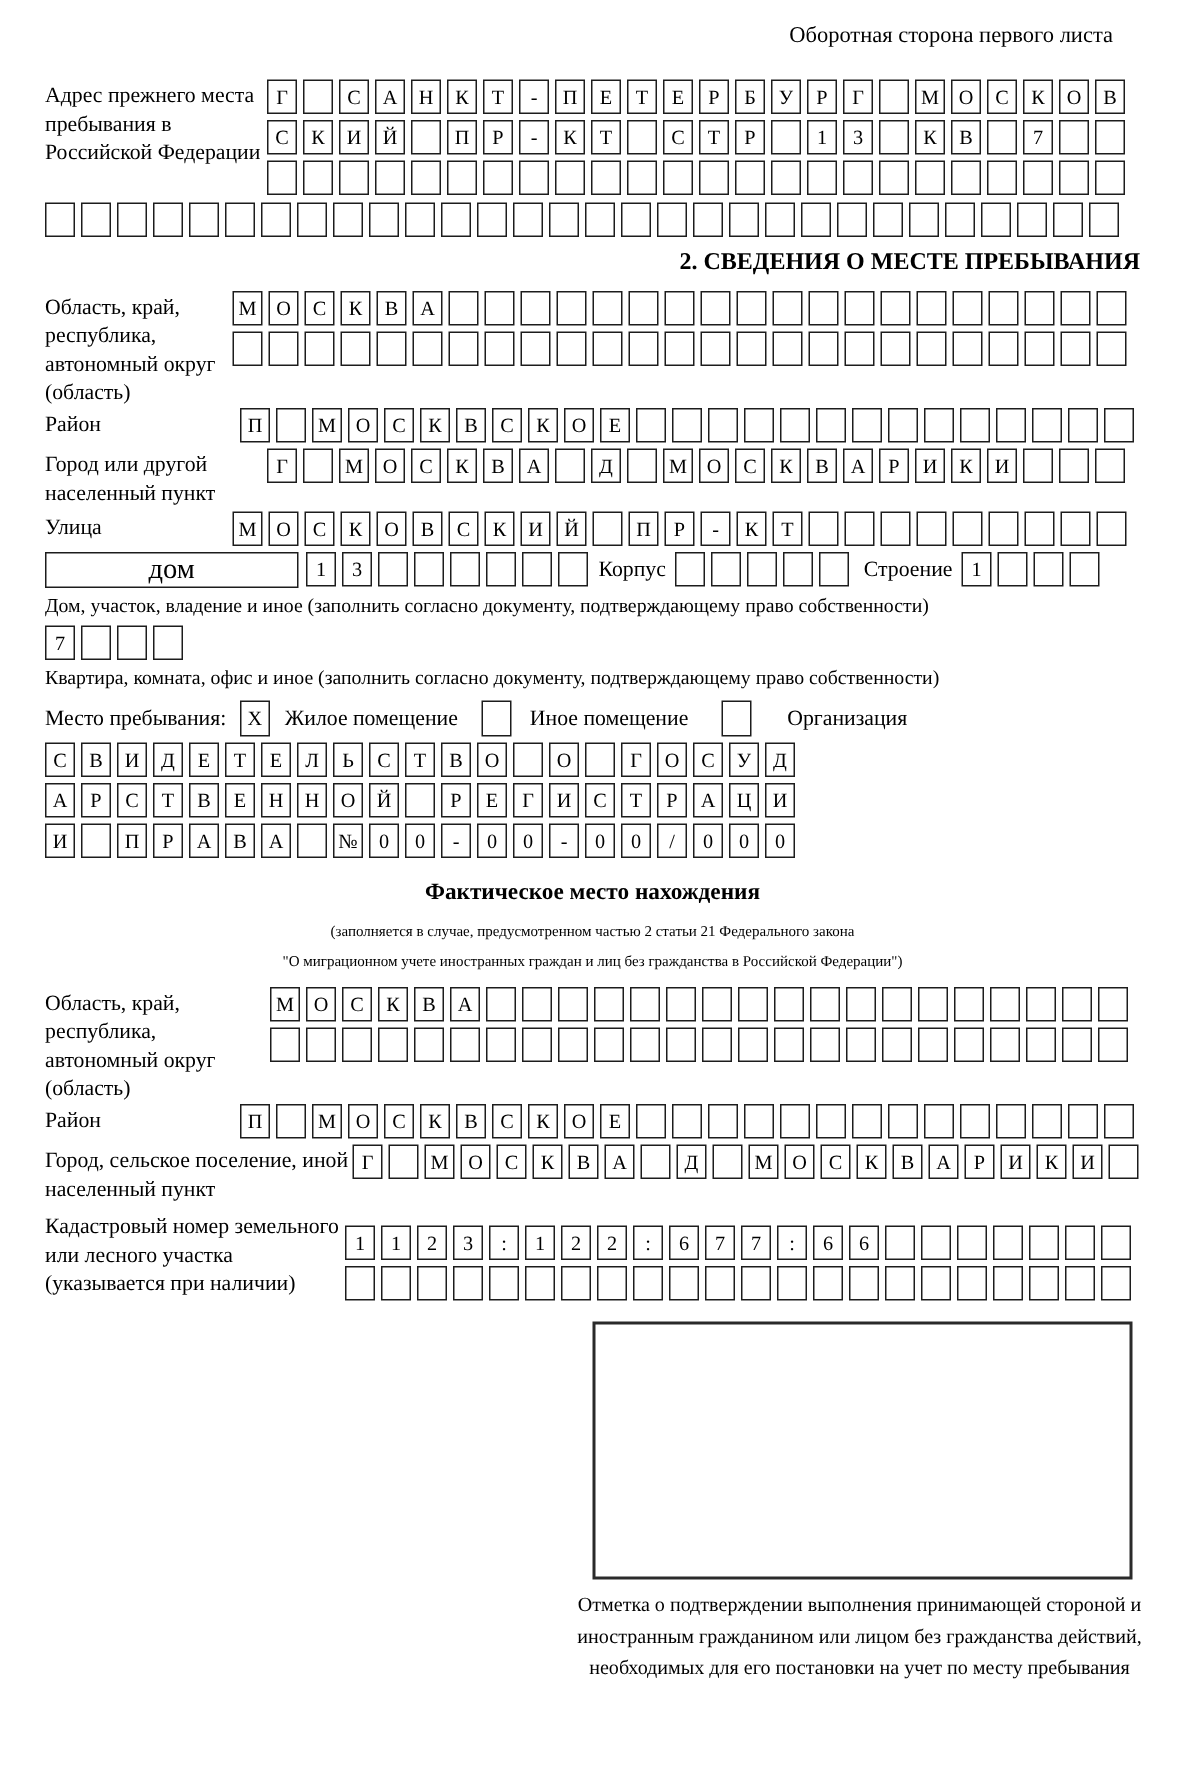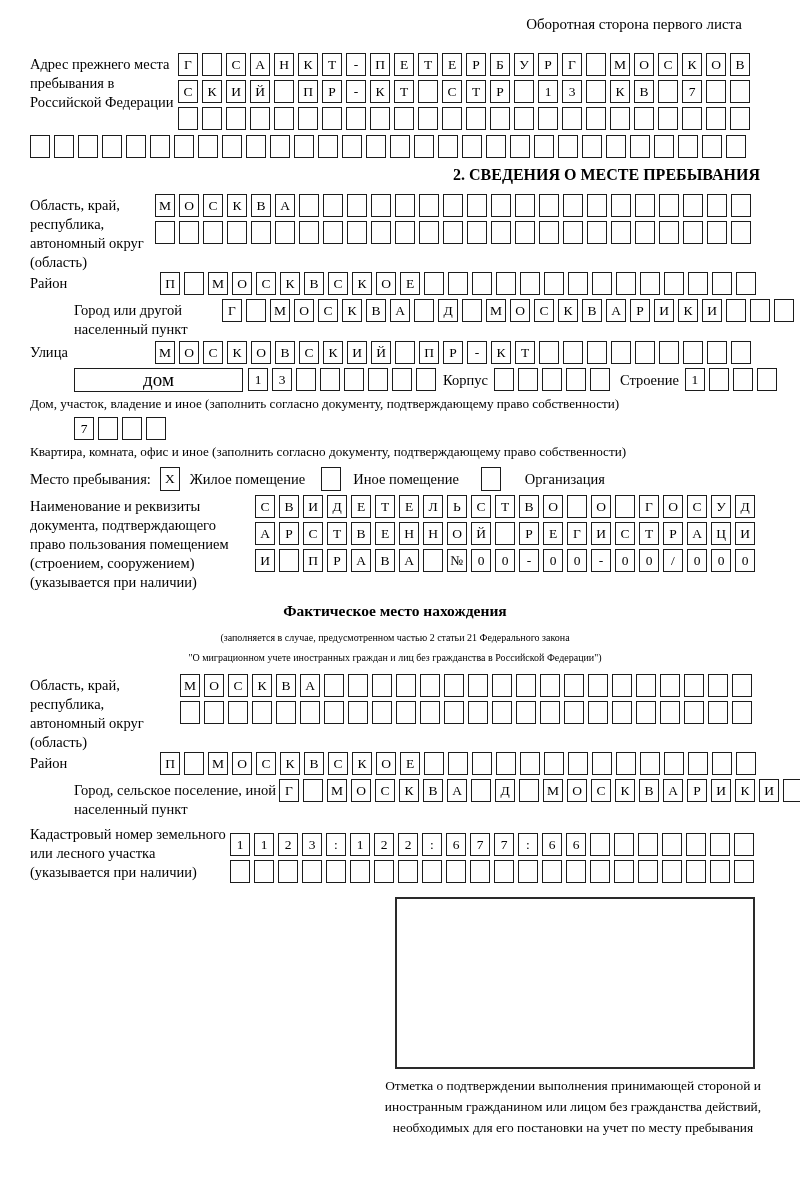--- a/index.html
+++ b/index.html
@@ -23,21 +23,21 @@
   .note { font-size:13.2px; line-height:18px; margin:3px 0 2px 0; }
   .center { text-align:center; }
   .h2 { font-weight:bold; font-size:16px; text-align:right; margin:8px 0 10px 0; }
   .h3 { font-weight:bold; font-size:15.5px; text-align:center; margin:10px 0 8px 0; }
 
   .widebox { height:24px; border:1.6px solid #1c1c1c; display:flex;
     align-items:center; justify-content:center; font-size:19px; flex:0 0 auto; }
   .dom-box { width:169px; margin-right:5px; }
   .kv-box { width:203px; margin-right:7px; }
   .inline-lbl { font-size:14.5px; line-height:24px; }
-  .mb4 { margin-bottom:4px; } .mb2 { margin-bottom:2px;margin-left:44px; }
+  .mb4 { margin-bottom:4px; } .mb2 { margin-bottom:2px; }
 
   .stay-line { display:flex; align-items:center; margin:6px 0 2px 0; }
   .stay-line .cell { height:24px; }
   .stay-note { font-size:13.2px; margin:2px 0 4px 212px; }
 
   .doc-block { margin-top:4px; }
   .fact-note { font-size:10px; text-align:center; line-height:20px; }
 
   .cad-line { margin-top:4px; }
   .stamp-box { width:360px; height:172px; border:2px solid #2a2a2a;
@@ -372,21 +372,20 @@
         <span class="cell"></span>
       </span>
     <span class="inline-lbl">Иное помещение</span>
     <span class="cells" style="margin:0 24px 0 22px;">
         <span class="cell"></span>
       </span>
     <span class="inline-lbl">Организация</span>
   </div>
 
   <div class="line doc-block">
-    <div class="lbl w225">Наименование и реквизиты документа, подтверждающего право пользования помещением (строением, сооружением) (указывается при наличии)</div>
     <div class="rows">
       <div class="cells">
           <span class="cell">С</span>
           <span class="cell">В</span>
           <span class="cell">И</span>
           <span class="cell">Д</span>
           <span class="cell">Е</span>
           <span class="cell">Т</span>
           <span class="cell">Е</span>
           <span class="cell">Л</span>

